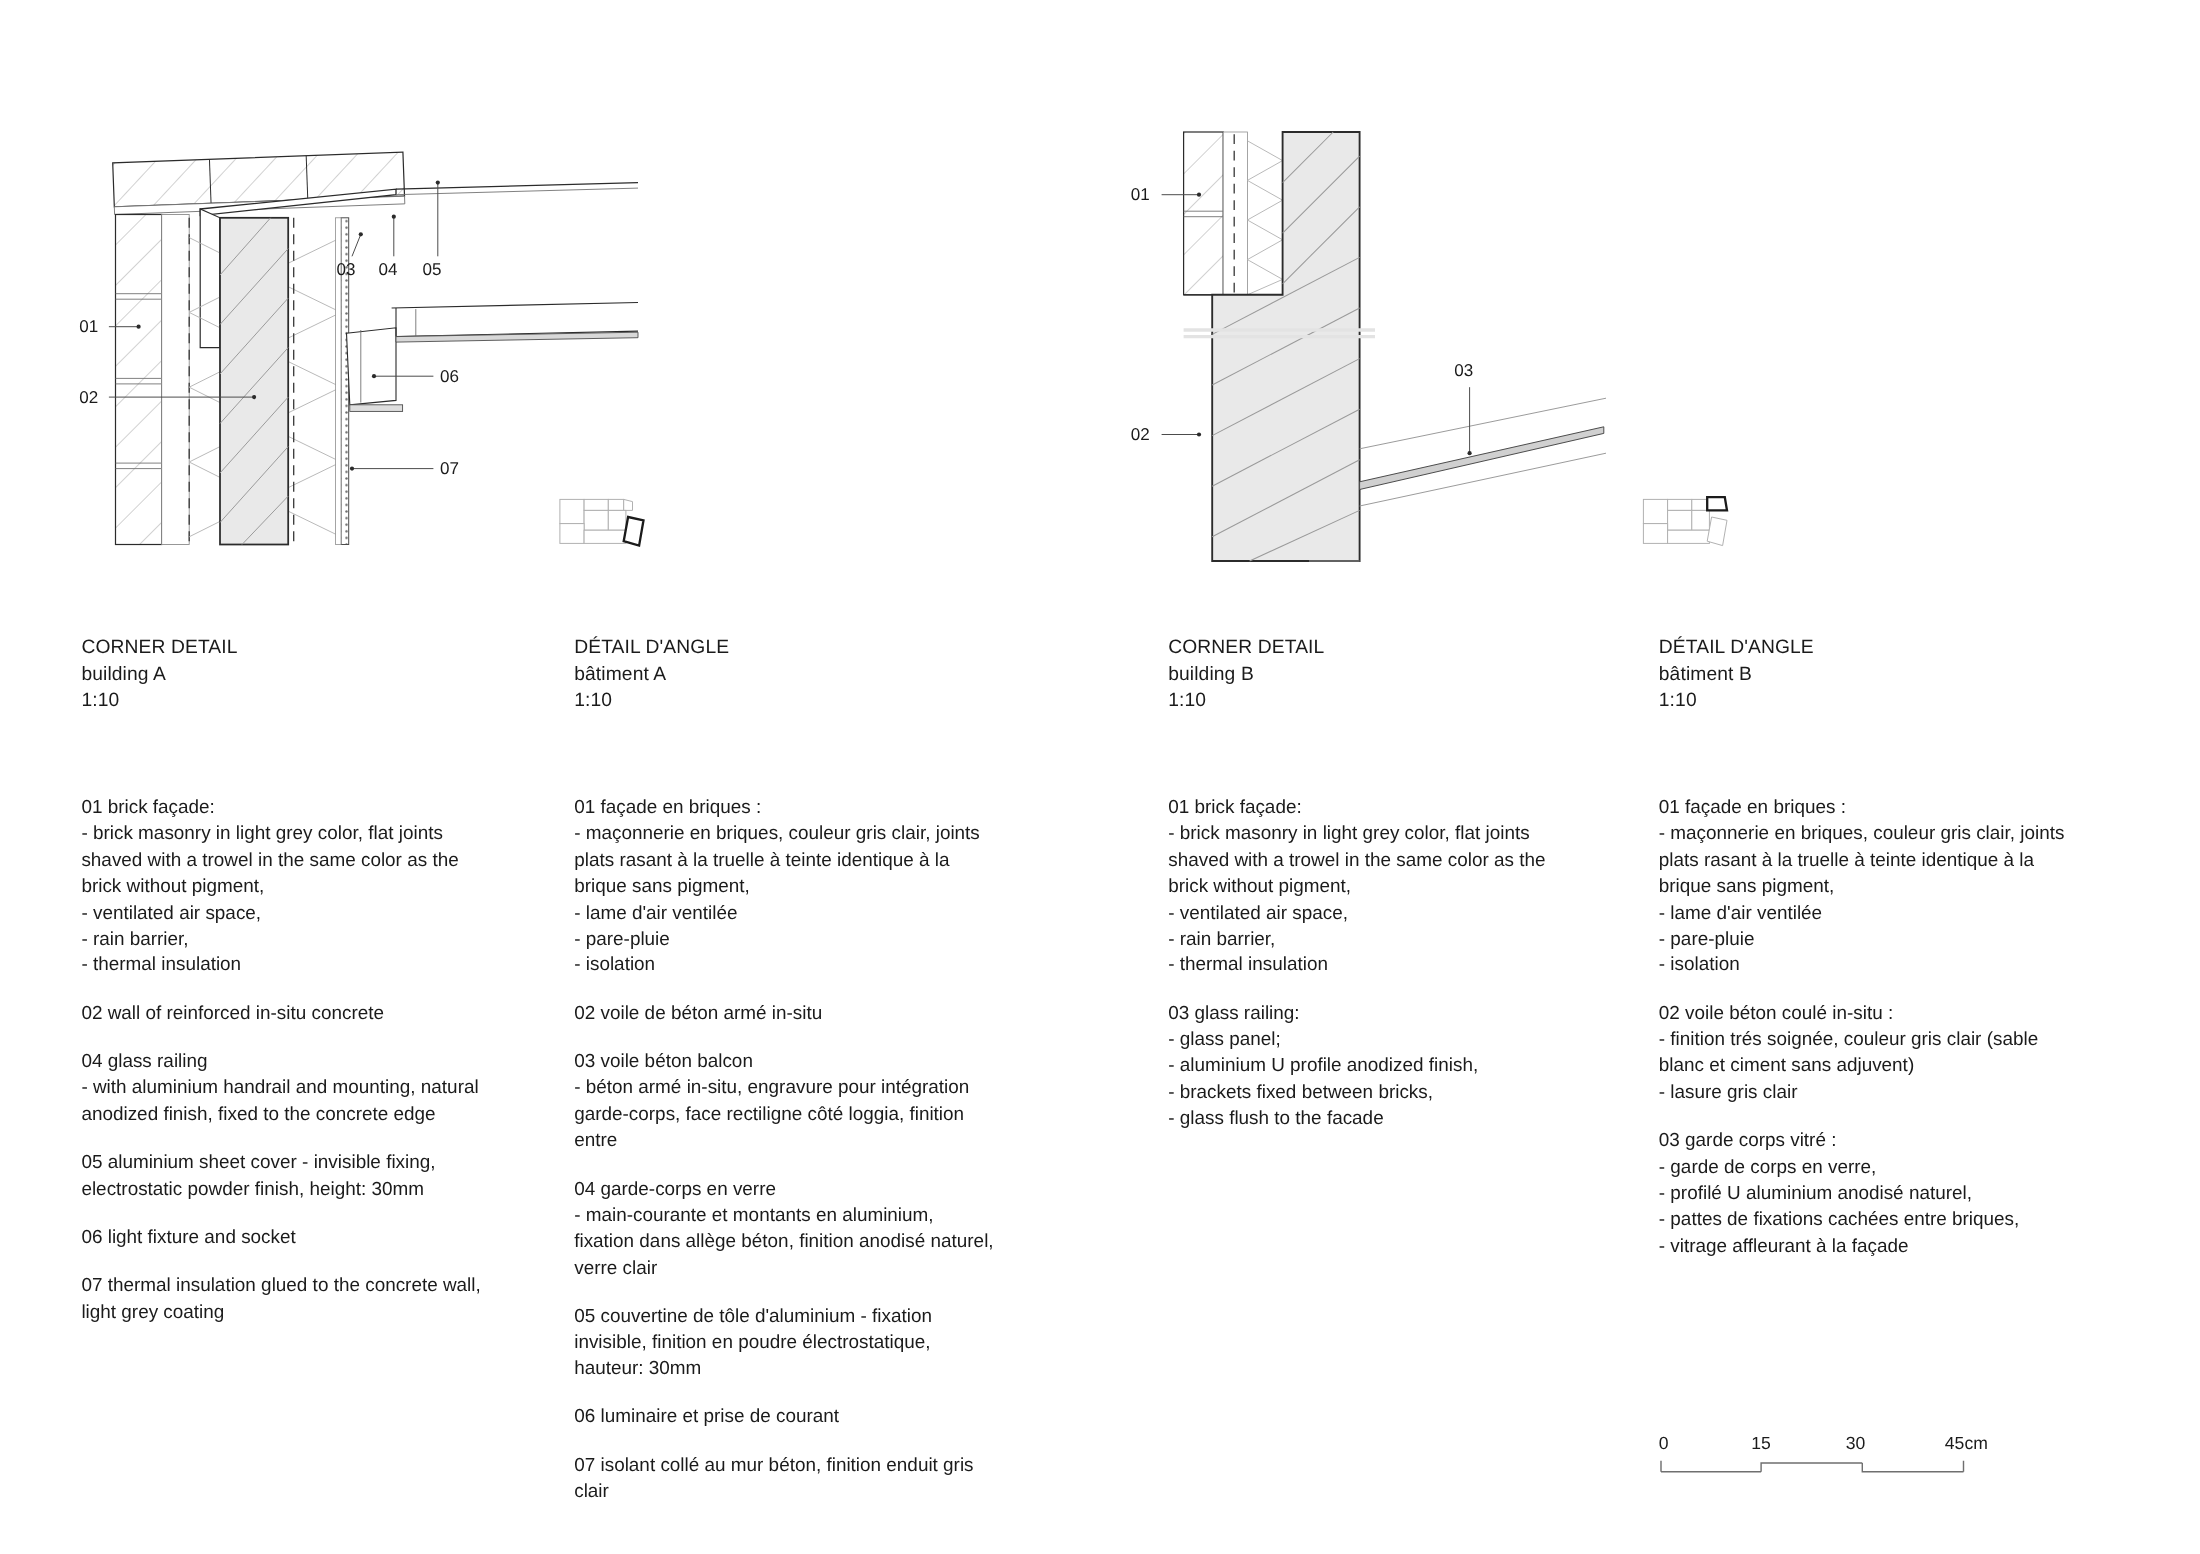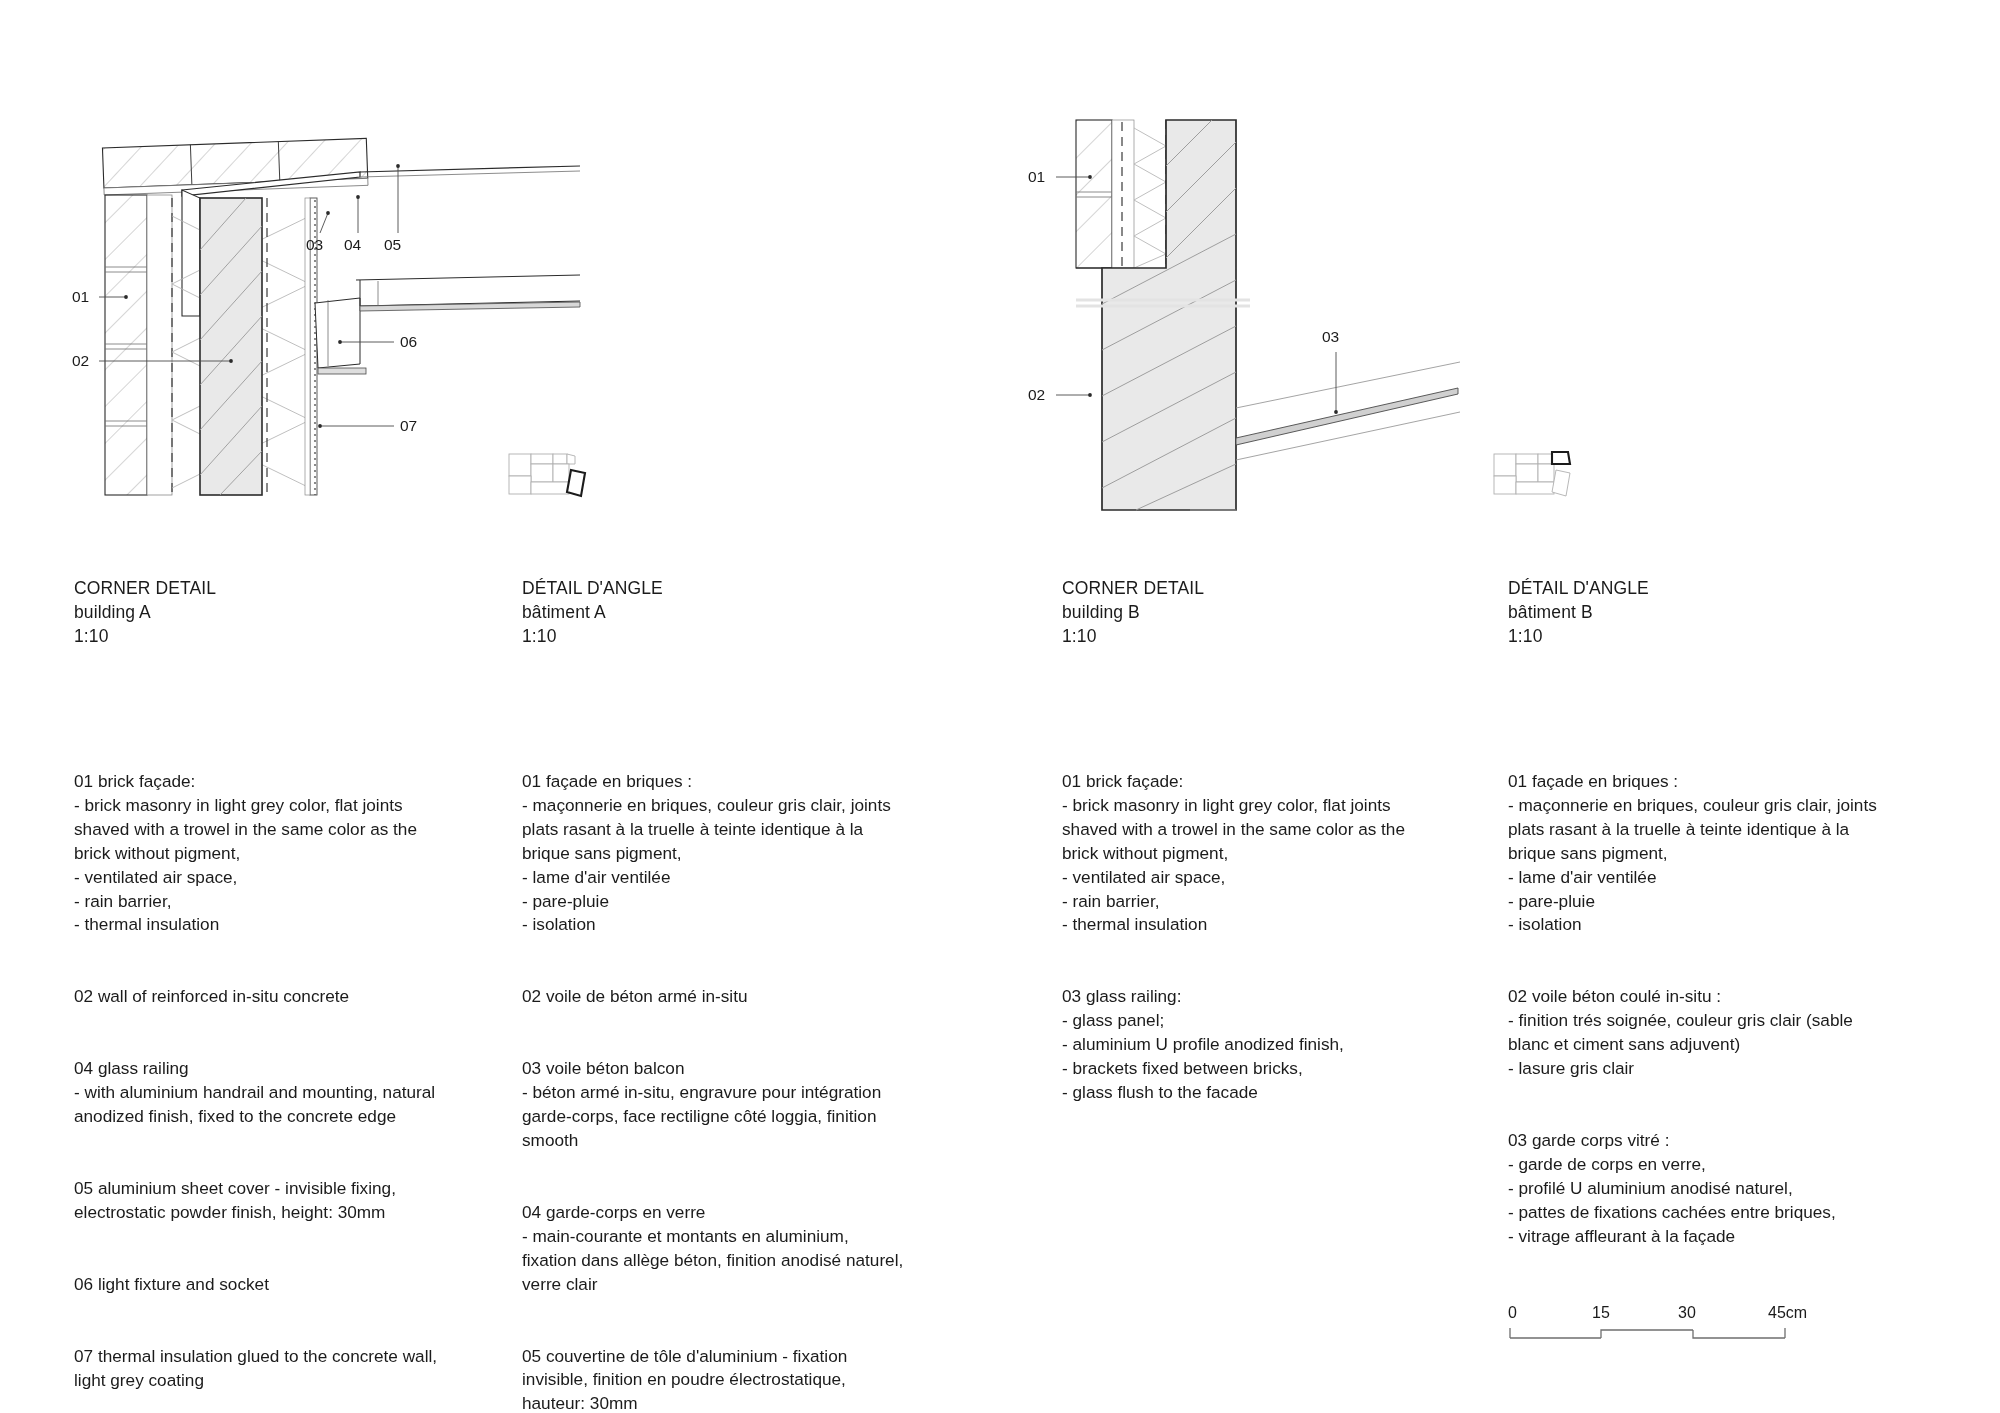--- a/index.html
+++ b/index.html
@@ -62,21 +62,21 @@
     width: 415px;
     font-size: 17.2px;
     line-height: 1.39;
     color: #1b1b1b;
   }
   #legend-1 { left: 74px; }
   #legend-2 { left: 522px; }
   #legend-3 { left: 1062px; }
   #legend-4 { left: 1508px; }
 
-  .legend .entry { margin-bottom: 20px; margin-top: 48px; }
+  .legend .entry { margin-bottom: 20px; }
   .legend .entry:last-child { margin-bottom: 0; }
   .legend .line { white-space: pre-wrap; }
 
   
   #scalebar {
     position: absolute;
     left: 1508px;
     top: 1300px;
     width: 320px;
     height: 60px;
@@ -379,21 +379,21 @@
         <div class="line">- pare-pluie</div>
         <div class="line">- isolation</div>
       </div>
       <div class="entry">
         <div class="line">02 voile de béton armé in-situ</div>
       </div>
       <div class="entry">
         <div class="line">03 voile béton balcon</div>
         <div class="line">- béton armé in-situ, engravure pour intégration</div>
         <div class="line">garde-corps, face rectiligne côté loggia, finition</div>
-        <div class="line">smooth</div>
+        <div class="line">entre</div>
       </div>
       <div class="entry">
         <div class="line">04 garde-corps en verre</div>
         <div class="line">- main-courante et montants en aluminium,</div>
         <div class="line">fixation dans allège béton, finition anodisé naturel,</div>
         <div class="line">verre clair</div>
       </div>
       <div class="entry">
         <div class="line">05 couvertine de tôle d'aluminium - fixation</div>
         <div class="line">invisible, finition en poudre électrostatique,</div>

